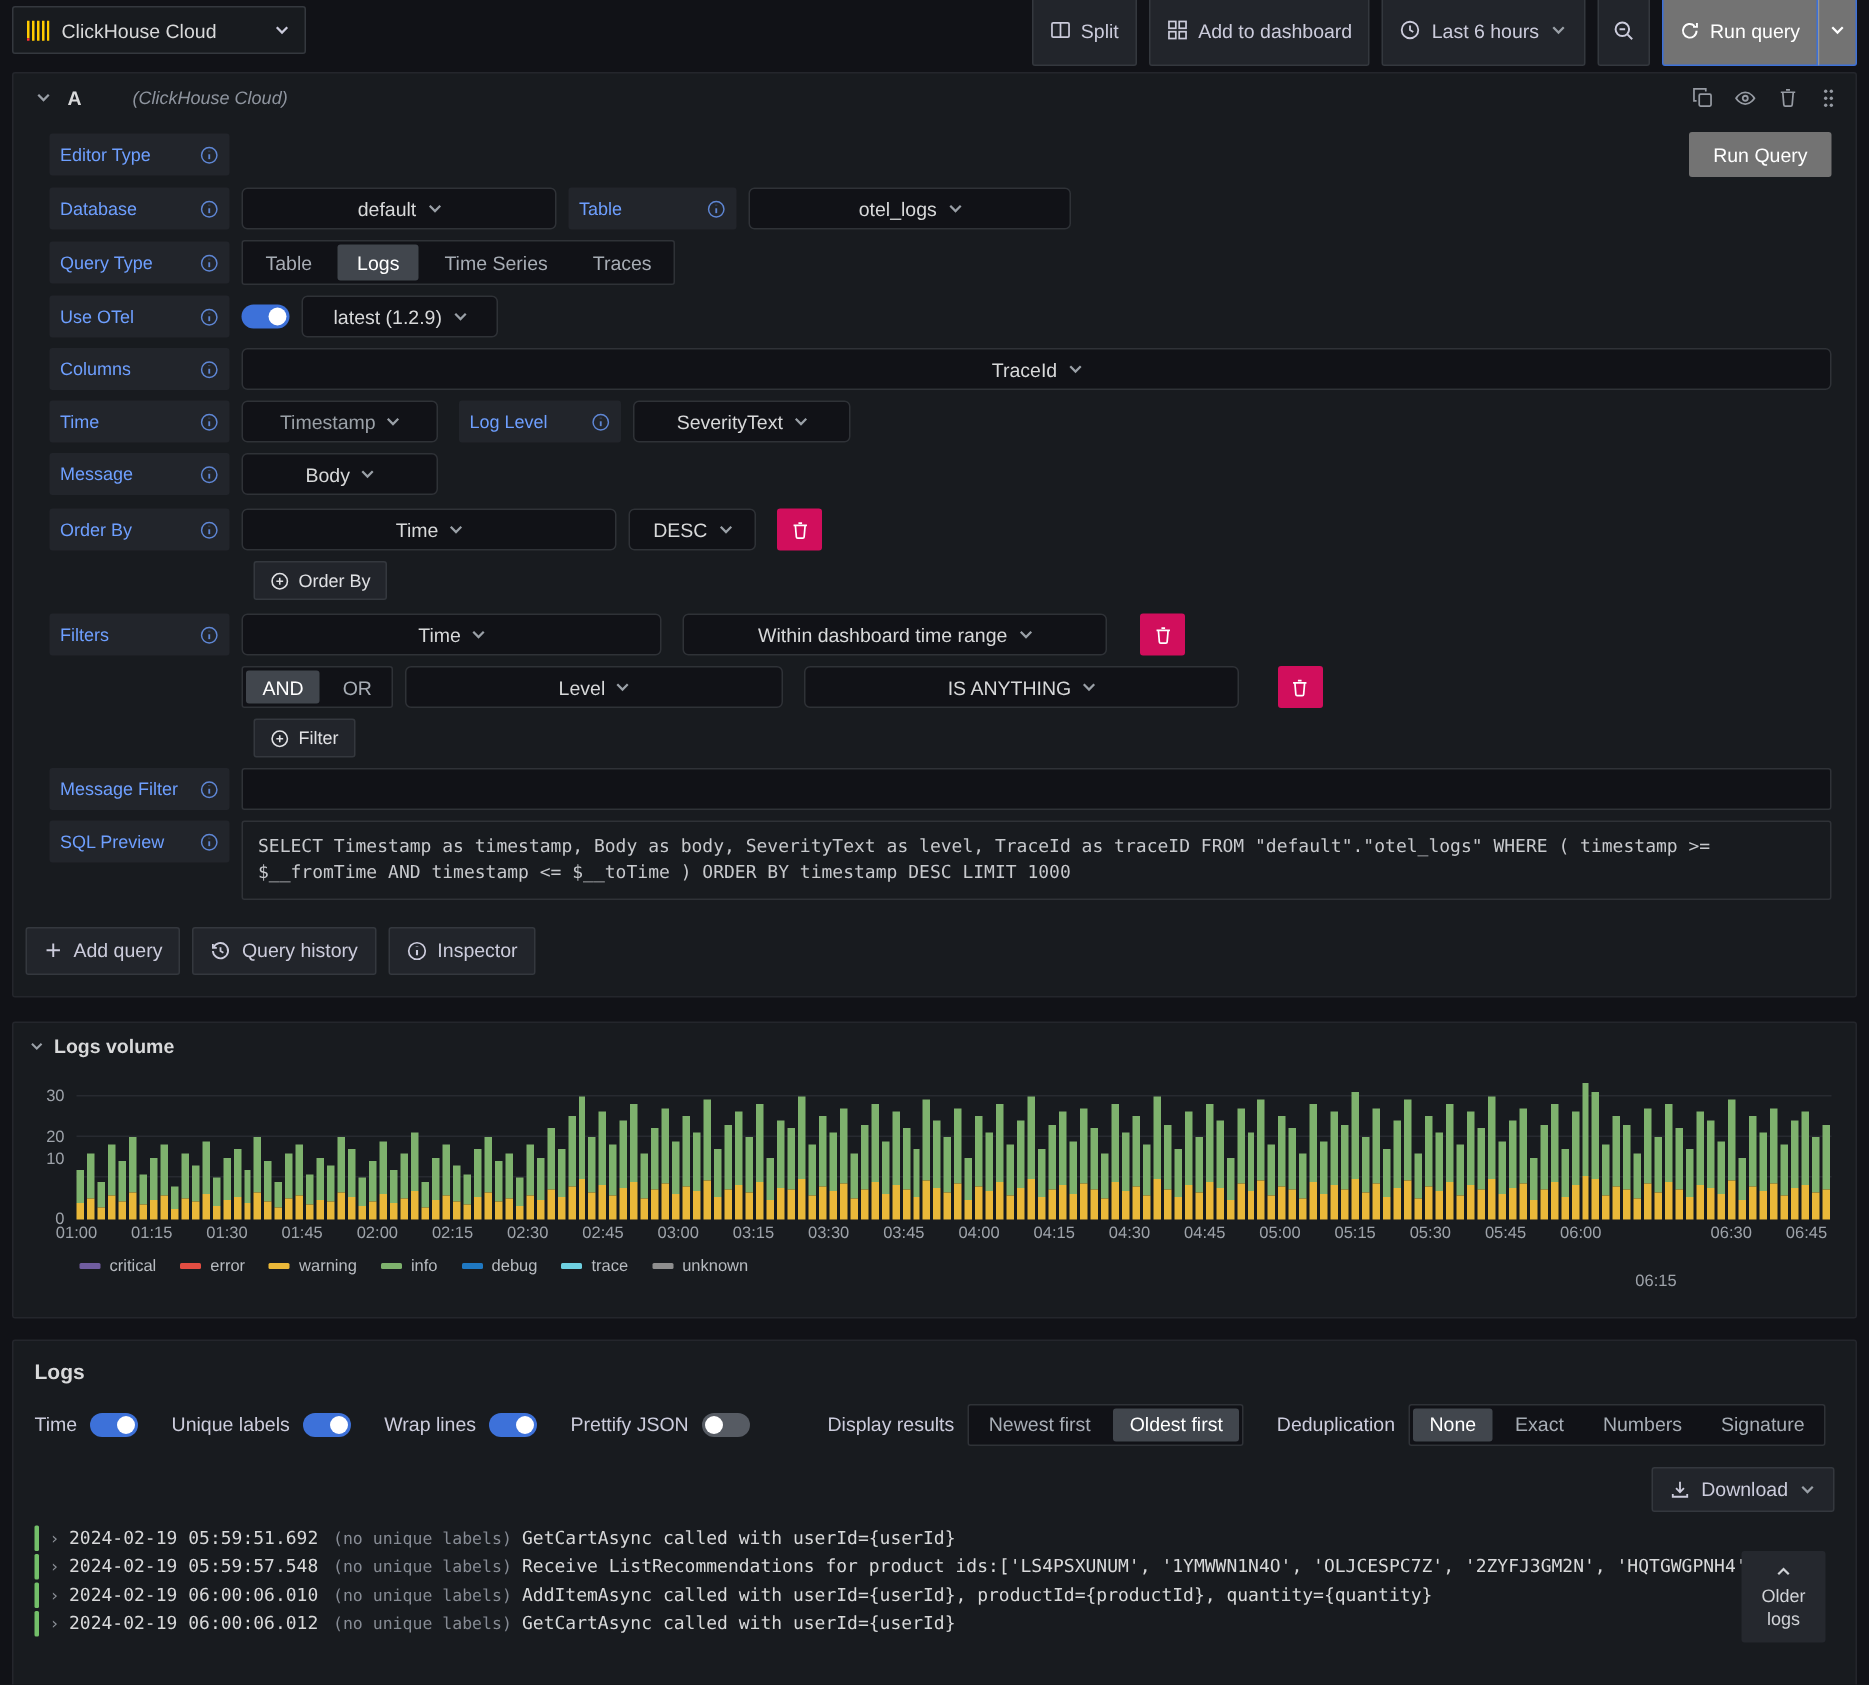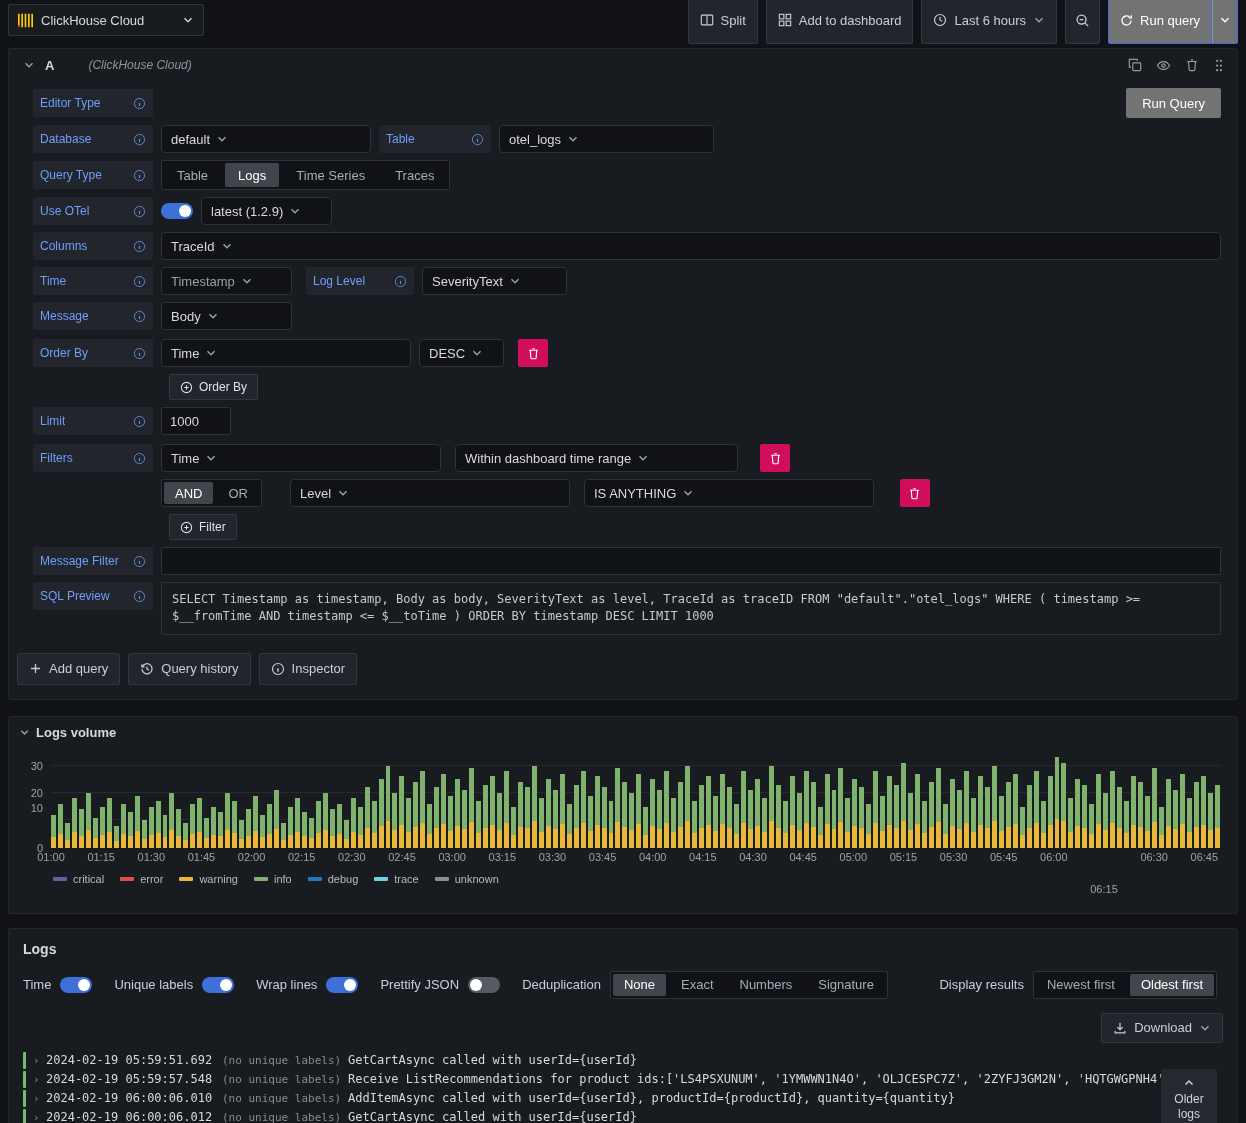--- a/index.html
+++ b/index.html
@@ -39,21 +39,21 @@
 
   .qrow { display:flex; align-items:center; column-gap:8px; padding:0 16px 0 24px; margin-top:7px; }
   .qrow.top { align-items:flex-start; }
   .spacer128 { width:128px; flex:none; }
 
   .flabel { width:120px; min-width:120px; height:28px; background:#22252b; color:#6e9fff; font-size:12px; display:flex; align-items:center; justify-content:space-between; gap:4px; padding:0 7px; border-radius:2px; }
   .flabel .txt { white-space:nowrap; overflow:hidden; }
   .flabel svg { opacity:.8; cursor:pointer; }
   .flabel.mid { width:112px; min-width:112px; }
 
-  .select { height:28px; background:#111217; border:1px solid #2f3237; border-radius:4px; display:flex; align-items:center; justify-content:flex-start; gap:6px; padding:0 7px 0 9px; color:#d8d9da; font-size:13px; cursor:pointer; }
+  .select { height:28px; background:#111217; border:1px solid #2f3237; border-radius:4px; display:flex; align-items:center; justify-content:center; gap:6px; padding:0 7px 0 9px; color:#d8d9da; font-size:13px; cursor:pointer; }
   .select .chev { color:#9aa0a7; }
   .select .dim { color:#9aa0a7; }
   .input { height:28px; background:#111217; border:1px solid #2f3237; border-radius:2px; padding:0 8px; color:#d8d9da; font-size:13px; outline:none; font-family:"Liberation Sans",sans-serif; }
 
   .seg { display:inline-flex; align-items:stretch; background:#111217; border:1px solid #2f3237; border-radius:2px; height:30px; }
   .seg .opt { display:flex; align-items:center; padding:0 13px; margin:2px; color:#a7adb5; font-size:13px; cursor:pointer; border-radius:2px; white-space:nowrap; }
   .seg .opt.active { background:#41464d; color:#fff; }
   .seg.h28 { height:28px; }
   .seg.h28 .opt { padding:0 11px; }
 
@@ -379,31 +379,20 @@
     <div class="spacer128"></div>
     <button class="btn-ghost">
       <svg width="13" height="13" viewBox="0 0 16 16" fill="none" stroke="currentColor" stroke-width="1.3">
           <circle cx="8" cy="8" r="6.3"></circle>
           <path d="M8 5.2v5.6M5.2 8h5.6"></path>
         </svg>
       <span>Order By</span>
     </button>
   </div>
 
-  <div class="qrow">
-    <div class="flabel">
-      <span class="txt">Limit</span>
-      <svg width="13" height="13" viewBox="0 0 16 16" fill="none" stroke="currentColor" stroke-width="1.2">
-          <circle cx="8" cy="8" r="6.3"></circle>
-          <path d="M8 7.2v4" stroke-width="1.5"></path>
-          <path d="M8 4.4v.3" stroke-width="1.9"></path>
-        </svg>
-    </div>
-    <input class="input" style="width: 70px;" value="1000">
-  </div>
 
   <div class="qrow" style="margin-top:9px;">
     <div class="flabel">
       <span class="txt">Filters</span>
       <svg width="13" height="13" viewBox="0 0 16 16" fill="none" stroke="currentColor" stroke-width="1.2">
           <circle cx="8" cy="8" r="6.3"></circle>
           <path d="M8 7.2v4" stroke-width="1.5"></path>
           <path d="M8 4.4v.3" stroke-width="1.9"></path>
         </svg>
     </div>
@@ -425,21 +414,21 @@
         </svg>
     </button>
   </div>
 
   <div class="qrow">
     <div class="spacer128" style="width:120px;"></div>
     <div class="seg h28">
         <div class="opt active">AND</div>
         <div class="opt">OR</div>
       </div>
-    <div class="select" style="width:280px;margin-left:20px;">
+    <div class="select" style="width:252px;margin-left:0;">
       <span>Level</span>
       <svg class="chev" width="12" height="12" viewBox="0 0 12 12" fill="none" stroke="currentColor" stroke-width="1.5">
           <path d="M2.5 4.2 6 7.7l3.5-3.5"></path>
         </svg>
     </div>
     <div class="select" style="width:290px;margin-left:6px;">
       <span>IS ANYTHING</span>
       <svg class="chev" width="12" height="12" viewBox="0 0 12 12" fill="none" stroke="currentColor" stroke-width="1.5">
           <path d="M2.5 4.2 6 7.7l3.5-3.5"></path>
         </svg>
@@ -1277,36 +1266,36 @@
       <span class="switch on"></span>
     </div>
     <div class="ctrl">
       <span>Wrap lines</span>
       <span class="switch on"></span>
     </div>
     <div class="ctrl">
       <span>Prettify JSON</span>
       <span class="switch"></span>
     </div>
+    <div class="ctrl right">
+      <span>Display results</span>
+      <div class="seg h28">
+          <div class="opt">Newest first</div>
+          <div class="opt active">Oldest first</div>
+        </div>
+    </div>
     <div class="ctrl">
       <span>Deduplication</span>
       <div class="seg h28">
           <div class="opt active">None</div>
           <div class="opt">Exact</div>
           <div class="opt">Numbers</div>
           <div class="opt">Signature</div>
         </div>
     </div>
-    <div class="ctrl right">
-      <span>Display results</span>
-      <div class="seg h28">
-          <div class="opt">Newest first</div>
-          <div class="opt active">Oldest first</div>
-        </div>
-    </div>
   </div>
 
   <div class="download-row">
     <button class="btn">
       <svg width="14" height="14" viewBox="0 0 16 16" fill="none" stroke="currentColor" stroke-width="1.4">
           <path d="M8 2v7.5M5 7l3 3 3-3"></path>
           <path d="M2.5 11.5v2h11v-2"></path>
         </svg>
       <span>Download</span>
       <svg class="chev" width="12" height="12" viewBox="0 0 12 12" fill="none" stroke="currentColor" stroke-width="1.5">

